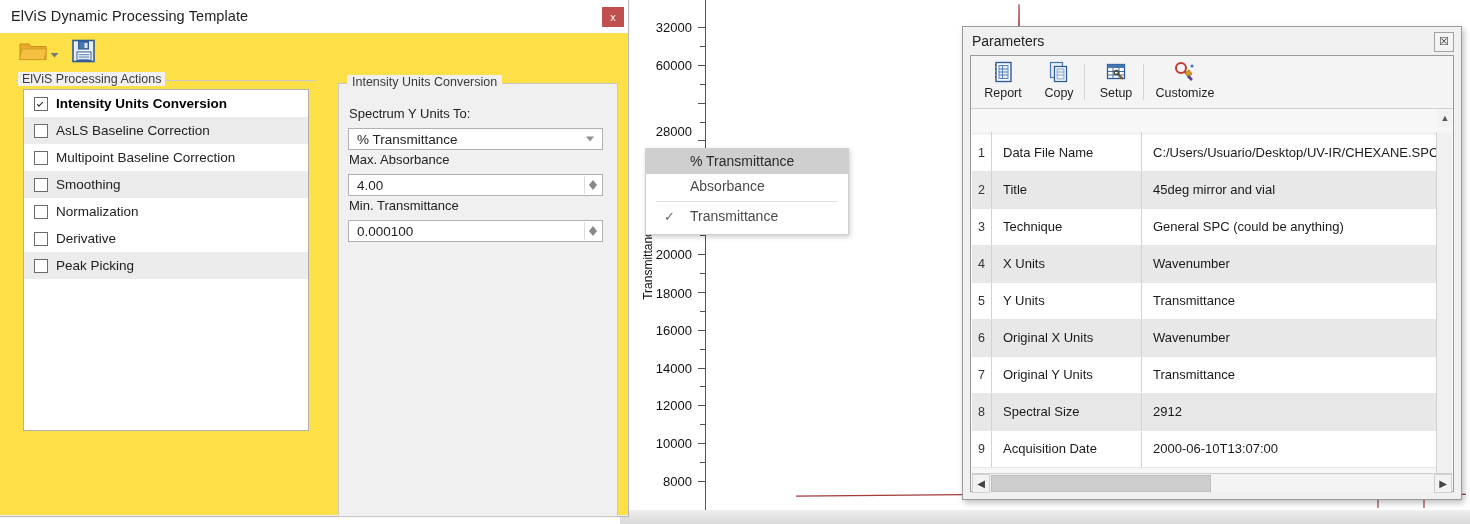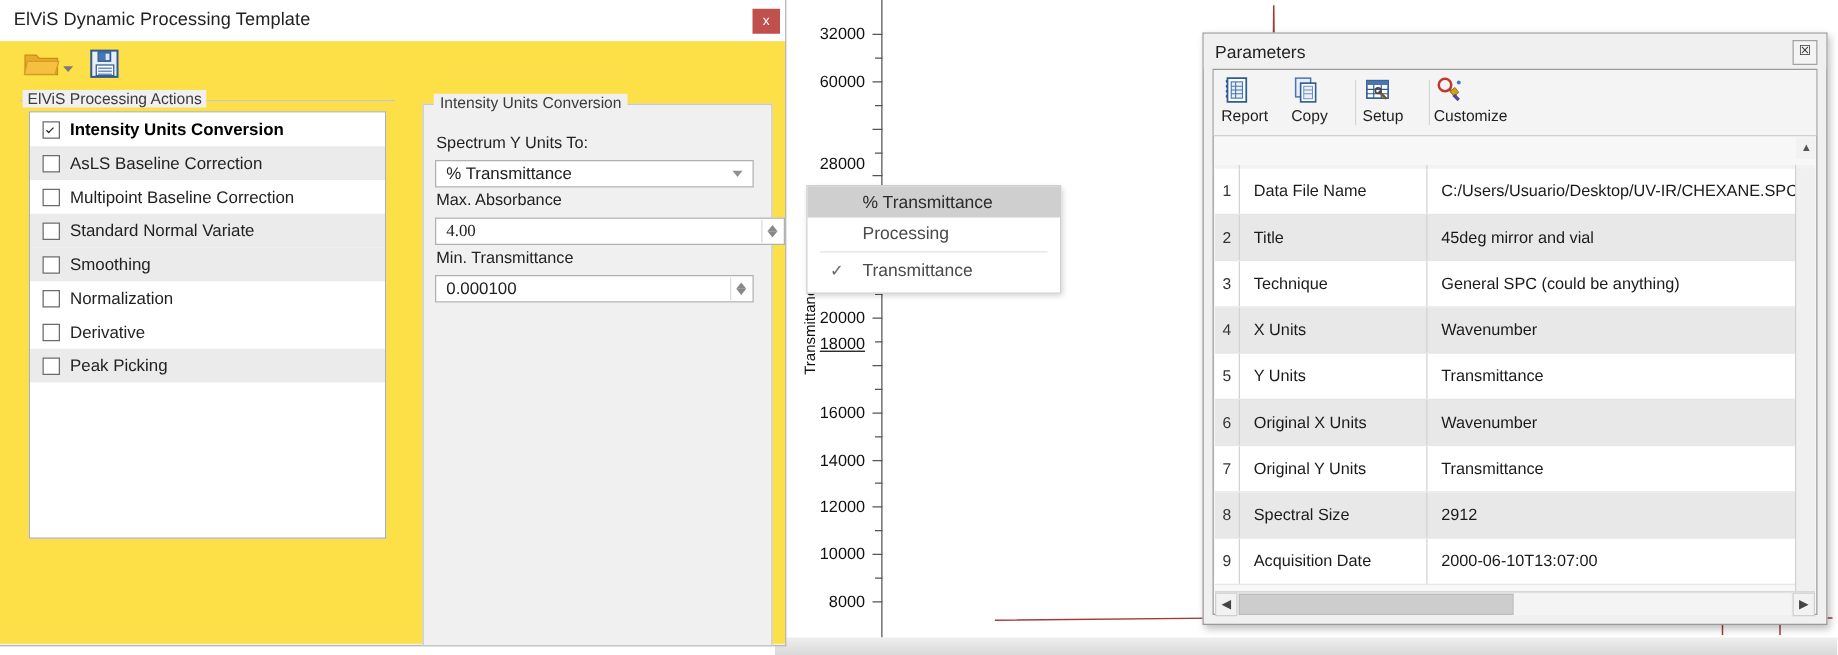--- a/index.html
+++ b/index.html
@@ -173,21 +173,21 @@
   }
   #params-inner{
     position:absolute;left:7px;top:28px;width:484px;height:437px;
     border:1px solid #9a9a9a;background:#f7f7f7;box-sizing:border-box;
   }
   #params-toolbar{
     position:absolute;left:0;top:0;width:482px;height:52px;
     background:#f4f4f4;border-bottom:1px solid #cfcfcf;
   }
   .p-tb{
-    position:absolute;top:4px;width:52px;cursor:pointer;
+    position:absolute;top:4px;width:52px;text-align:center;cursor:pointer;
     font-size:12.5px;color:#1f1f1f;
   }
   .p-tb .glyph{display:block;height:26px;}
   .tb-divider{position:absolute;top:8px;width:1px;height:36px;background:#d6d6d6;}
 
   
   #params-table{
     position:absolute;left:1px;top:53px;width:480px;height:383px;overflow:hidden;
   }
   #table-header{
@@ -273,21 +273,21 @@
         <div class="ytick" style="top: 405.385px;"></div>
         <div class="ylabel" style="top: 405.385px; left: 10px; width: 62px;">12000</div>
         <div class="ytick minor" style="top: 386.462px;"></div>
         <div class="ytick" style="top: 367.538px;"></div>
         <div class="ylabel" style="top: 367.538px; left: 10px; width: 62px;">14000</div>
         <div class="ytick minor" style="top: 348.615px;"></div>
         <div class="ytick" style="top: 329.692px;"></div>
         <div class="ylabel" style="top: 329.692px; left: 10px; width: 62px;">16000</div>
         <div class="ytick minor" style="top: 310.769px;"></div>
         <div class="ytick" style="top: 291.846px;"></div>
-        <div class="ylabel" style="top: 275px; left: 10px; width: 62px; text-decoration: underline;">18000</div>
+        <div class="ylabel" style="top: 293px; left: 10px; width: 62px;">18000</div>
         <div class="ytick minor" style="top: 272.923px;"></div>
         <div class="ytick" style="top: 254px;"></div>
         <div class="ylabel" style="top: 254px; left: 10px; width: 62px;">20000</div>
         <div class="ytick minor" style="top: 235.077px;"></div>
         <div class="ytick" style="top: 216.154px;"></div>
         <div class="ytick minor" style="top: 197.231px;"></div>
         <div class="ytick" style="top: 178.308px;"></div>
         <div class="ytick minor" style="top: 159.385px;"></div>
         <div class="ytick" style="top: 140.462px;"></div>
         <div class="ylabel" style="top: 155px; left: 10px; width: 62px;">26000</div>
@@ -357,24 +357,20 @@
           <div class="action-row alt">
             <span class="cb"></span>
             <span class="action-label">AsLS Baseline Correction</span>
           </div>
           <div class="action-row ">
             <span class="cb"></span>
             <span class="action-label">Multipoint Baseline Correction</span>
           </div>
           <div class="action-row alt">
             <span class="cb"></span>
-            <span class="action-label">Standard Normal Variate</span>
-          </div>
-          <div class="action-row alt">
-            <span class="cb"></span>
             <span class="action-label">Smoothing</span>
           </div>
           <div class="action-row ">
             <span class="cb"></span>
             <span class="action-label">Normalization</span>
           </div>
           <div class="action-row ">
             <span class="cb"></span>
             <span class="action-label">Derivative</span>
           </div>
@@ -389,21 +385,21 @@
     <div id="iuc-group">
       <div id="iuc-legend">Intensity Units Conversion</div>
 
       <div class="field-label" style="left:10px;top:22px;">Spectrum Y Units To:</div>
       <div class="field-box" id="combo-y-units" style="left:9px;top:44px;width:255px;height:22px;">
         <span class="field-text">% Transmittance</span>
         <span class="combo-arrow"></span>
       </div>
 
       <div class="field-label" style="left:10px;top:68px;">Max. Absorbance</div>
-      <div class="field-box" id="spin-max-abs" style="left:9px;top:90px;width:280px;height:22px;font-family:Liberation Serif, serif;">
+      <div class="field-box" id="spin-max-abs" style="left:9px;top:90px;width:255px;height:22px;">
         <span class="field-text">4.00</span>
         <span class="spin">
             <i class="up"></i>
             <i class="dn"></i>
           </span>
       </div>
 
       <div class="field-label" style="left:10px;top:114px;">Min. Transmittance</div>
       <div class="field-box" id="spin-min-trans" style="left:9px;top:136px;width:255px;height:22px;">
         <span class="field-text">0.000100</span>
@@ -412,21 +408,21 @@
             <i class="dn"></i>
           </span>
       </div>
     </div>
 
   </div>
 </div>
 
 <div class="abs" id="dropdown-popup">
     <div class="dd-item hl"><span>% Transmittance</span></div>
-    <div class="dd-item"><span>Processing</span></div>
+    <div class="dd-item"><span>Absorbance</span></div>
     <div class="dd-sep"></div>
     <div class="dd-item"><span class="dd-check">✓</span><span>Transmittance</span></div>
   </div>
 
 <div class="abs" id="params-window">
   <div id="params-titlebar">
     <div id="params-title">Parameters</div>
     <div id="params-close">☒</div>
   </div>
 

